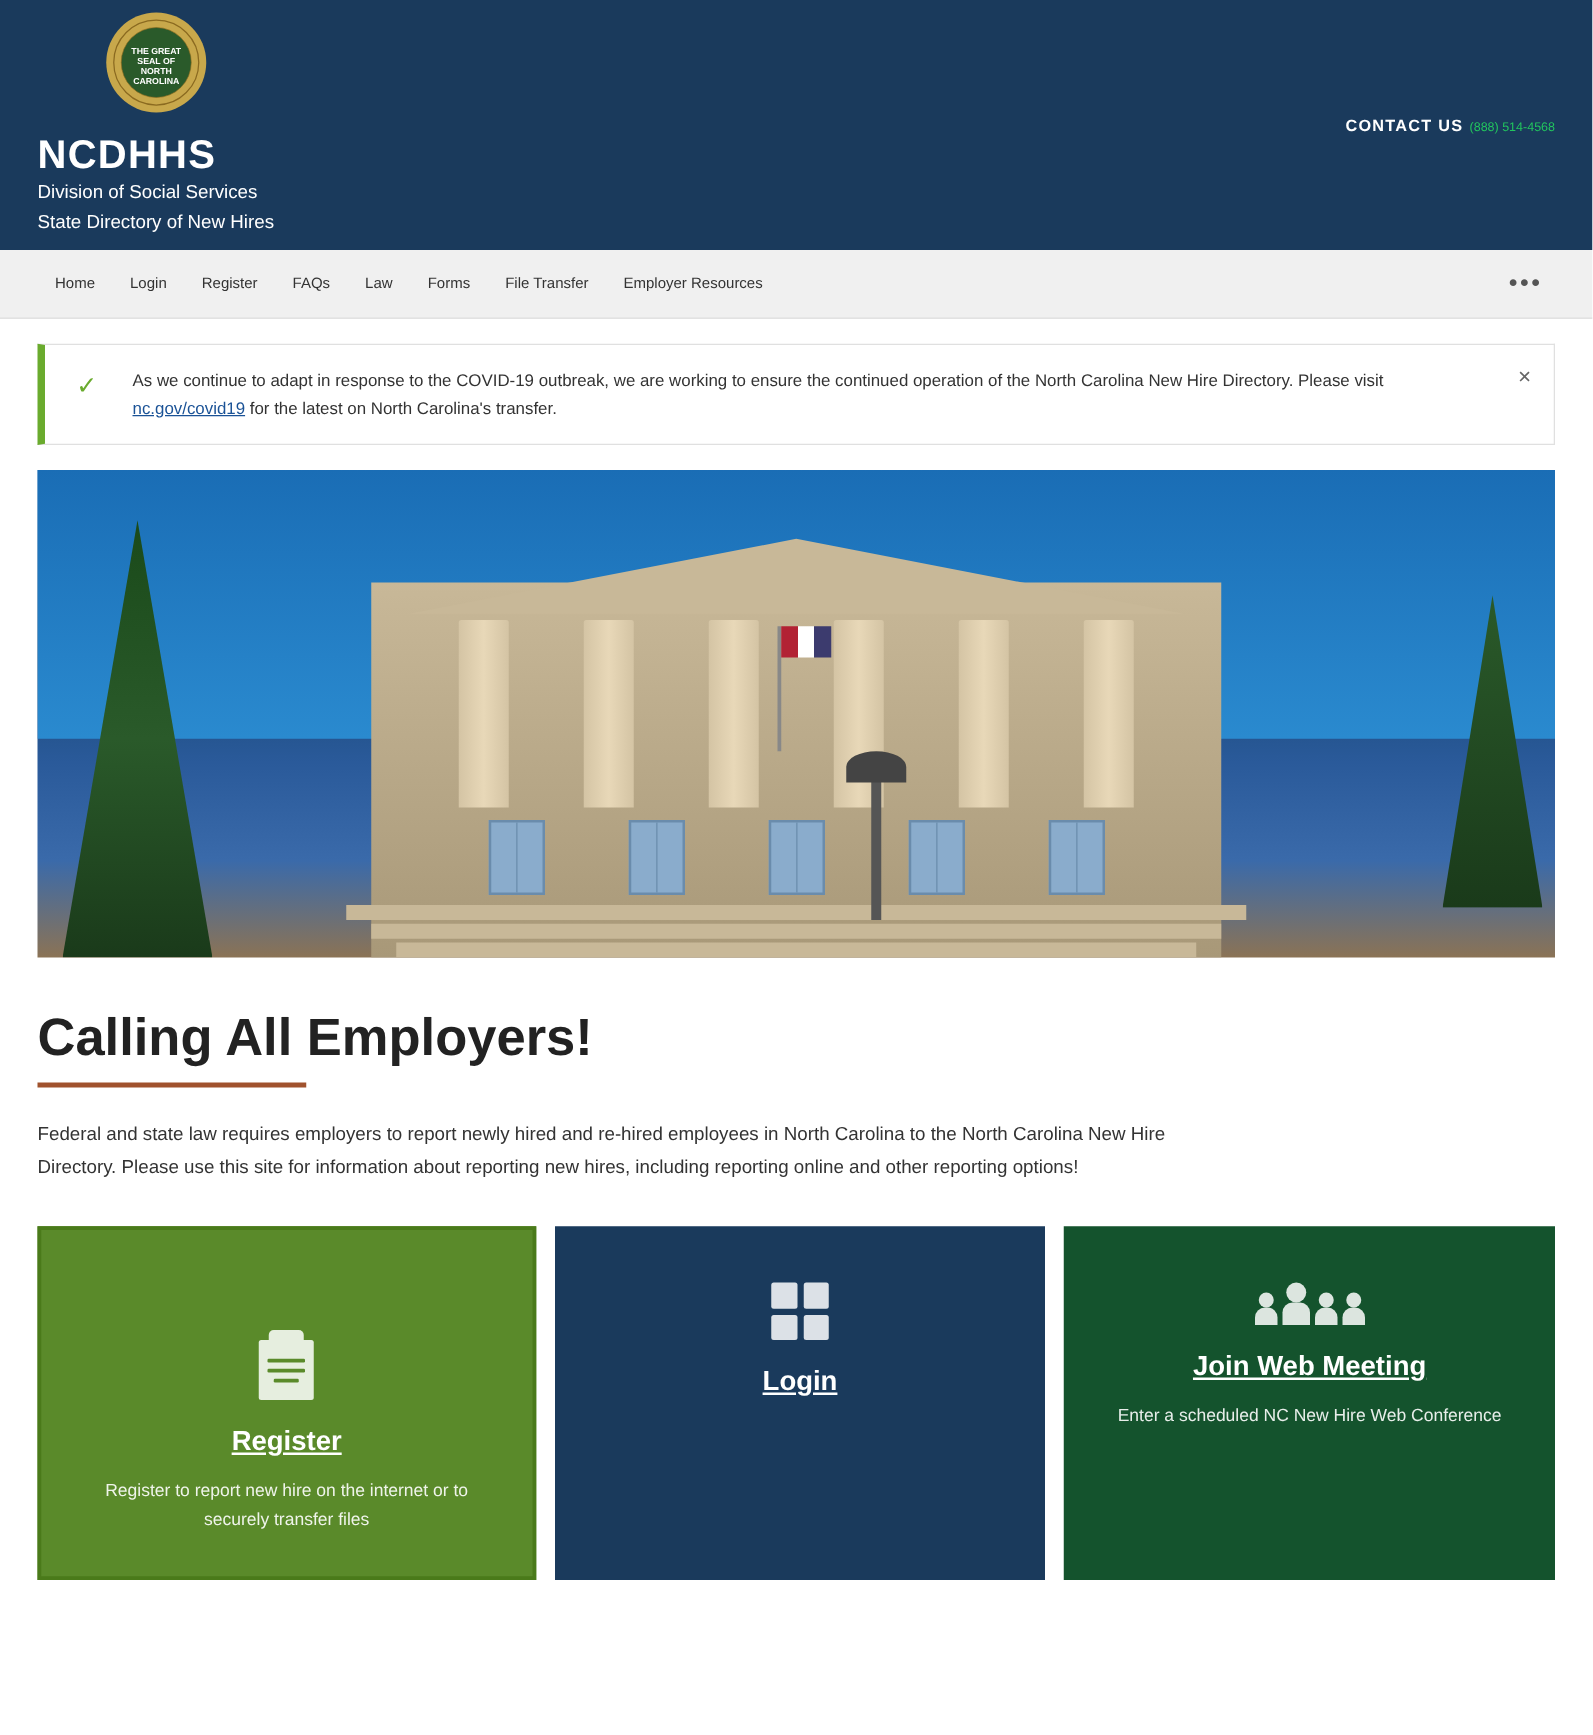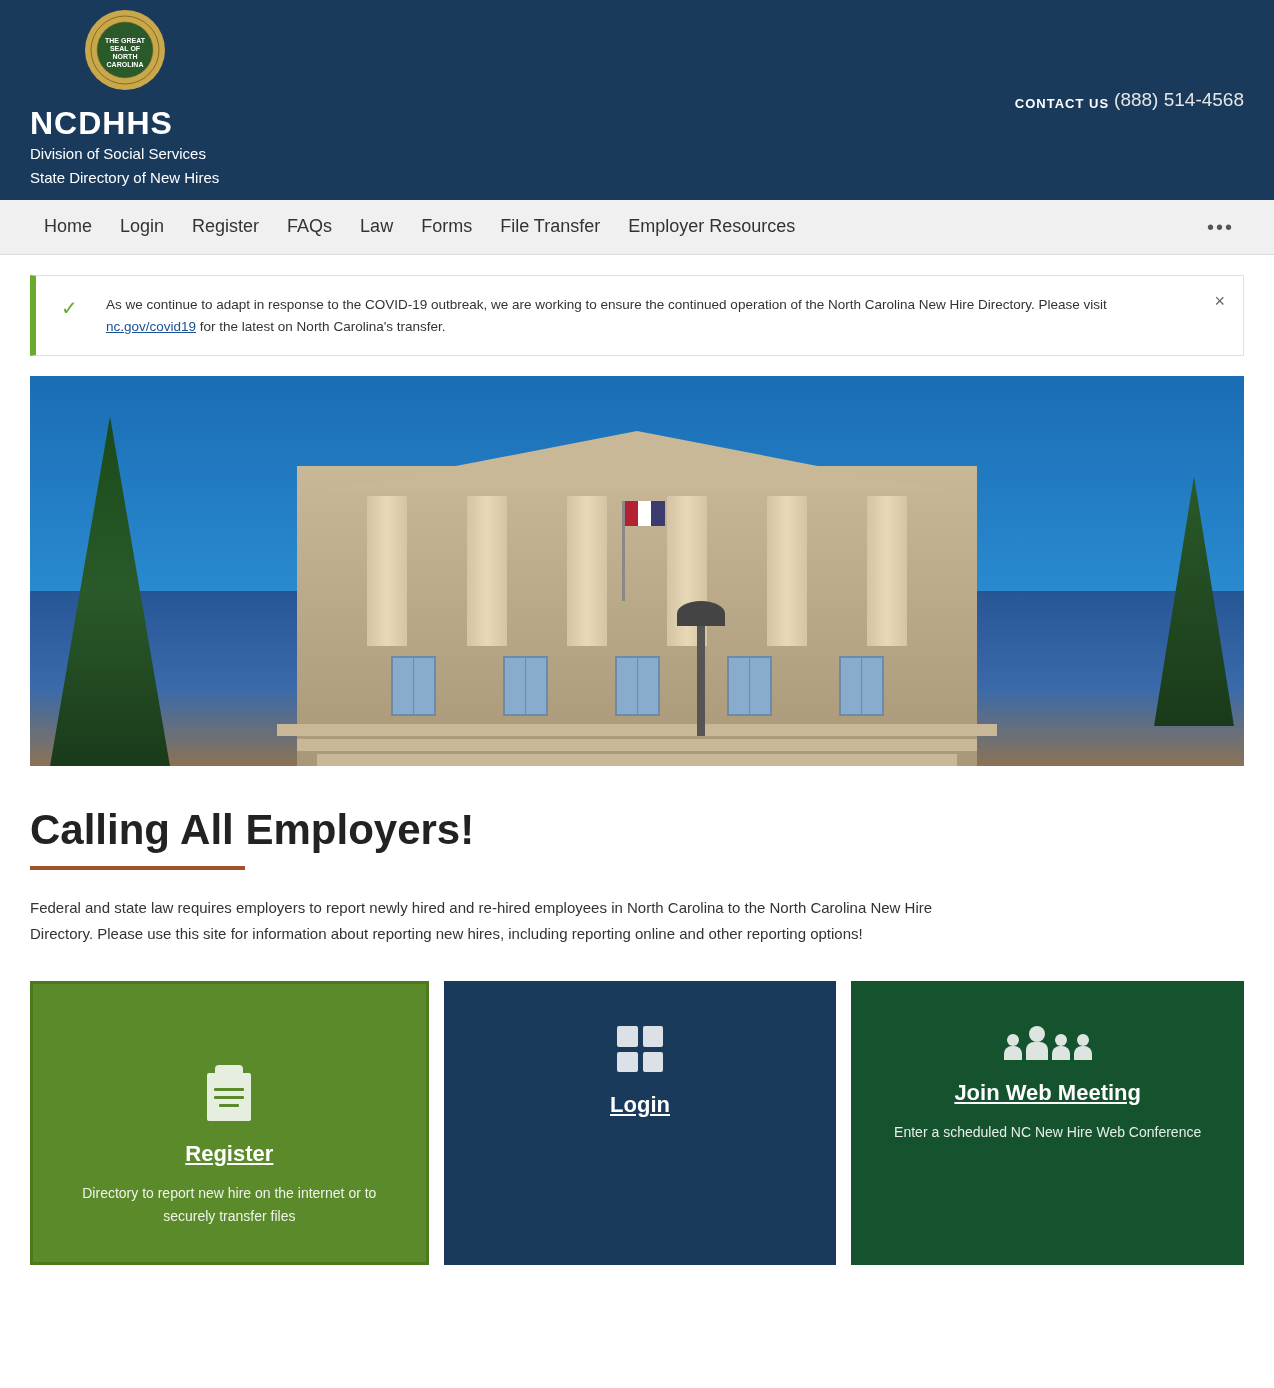--- a/index.html
+++ b/index.html
@@ -55,37 +55,37 @@
       margin-left: 27px;
     }
     .header-right a {
       color: white;
       text-decoration: none;
       font-size: 13px;
       font-weight: bold;
       letter-spacing: 1px;
     }
     .header-right .phone {
-      color: #e5e5e5;
-      font-size: 19px;
+      color: #22c55e;
+      font-size: 10px;
     }
 
     
     .nav {
       background: #f0f0f0;
       border-bottom: 1px solid #ddd;
       display: flex;
       align-items: center;
       padding: 0 30px;
       height: 55px;
     }
     .nav a {
       color: #333;
       text-decoration: none;
-      font-size: 18px;
+      font-size: 12px;
       padding: 0 14px;
       height: 55px;
       display: flex;
       align-items: center;
       border-bottom: 2px solid transparent;
     }
     .nav .more-btn {
       margin-left: auto;
       background: none;
       border: none;
@@ -543,21 +543,21 @@
         <div class="clipboard-icon">
           <div class="clipboard-top"></div>
           <div class="clipboard-body">
             <div class="clip-line"></div>
             <div class="clip-line"></div>
             <div class="clip-line" style="width: 20px;"></div>
           </div>
         </div>
       </div>
       <div class="card-title">Register</div>
-      <p class="card-desc">Directory to report new hire on the internet or to securely transfer files</p>
+      <p class="card-desc">Register to report new hire on the internet or to securely transfer files</p>
     </div>
 
     <div class="card card-login">
       <div class="card-icon">
         <div class="grid-icon">
           <div class="grid-cell"></div>
           <div class="grid-cell"></div>
           <div class="grid-cell"></div>
           <div class="grid-cell"></div>
         </div>

